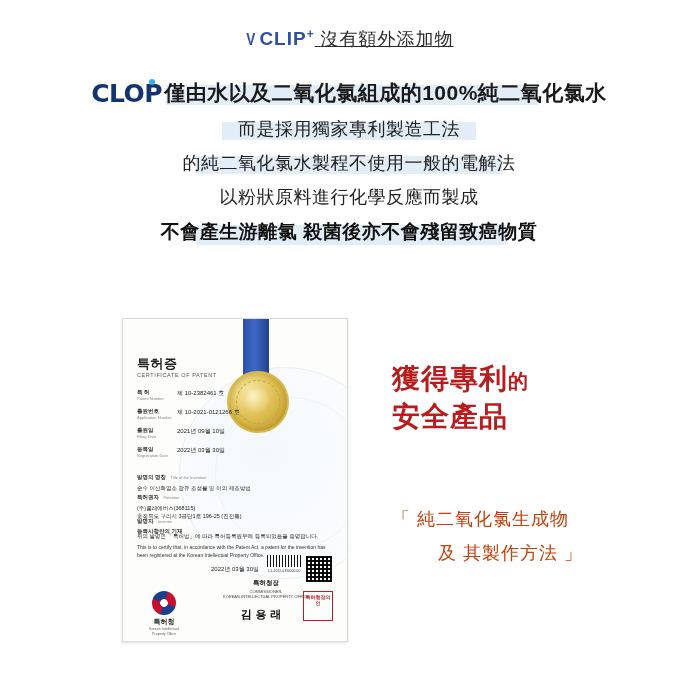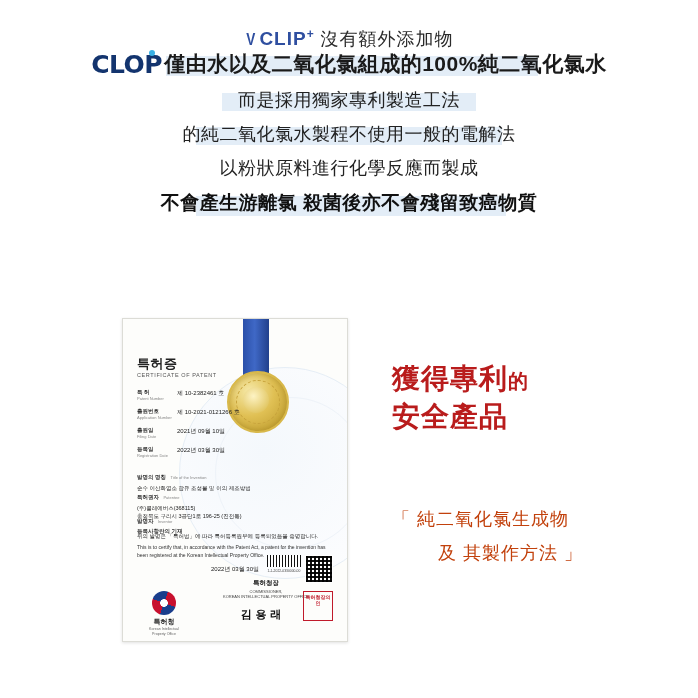--- a/index.html
+++ b/index.html
@@ -31,21 +31,22 @@
   .line {
     position: relative;
     display: block;
     white-space: nowrap;
     line-height: 1.0;
   }
   .line-1 {
     font-size: 19px;
     color: #2b2b2b;
     letter-spacing: 0.5px;
-    margin-bottom: 4px;
+    margin-bottom: 33px;
+    text-decoration: underline;
   }
   .clip-logo {
     display: inline-block;
     font-size: 19px;
     color: #2f4fa0;
     font-weight: bold;
     letter-spacing: 1px;
     vertical-align: baseline;
   }
   .clip-v {

